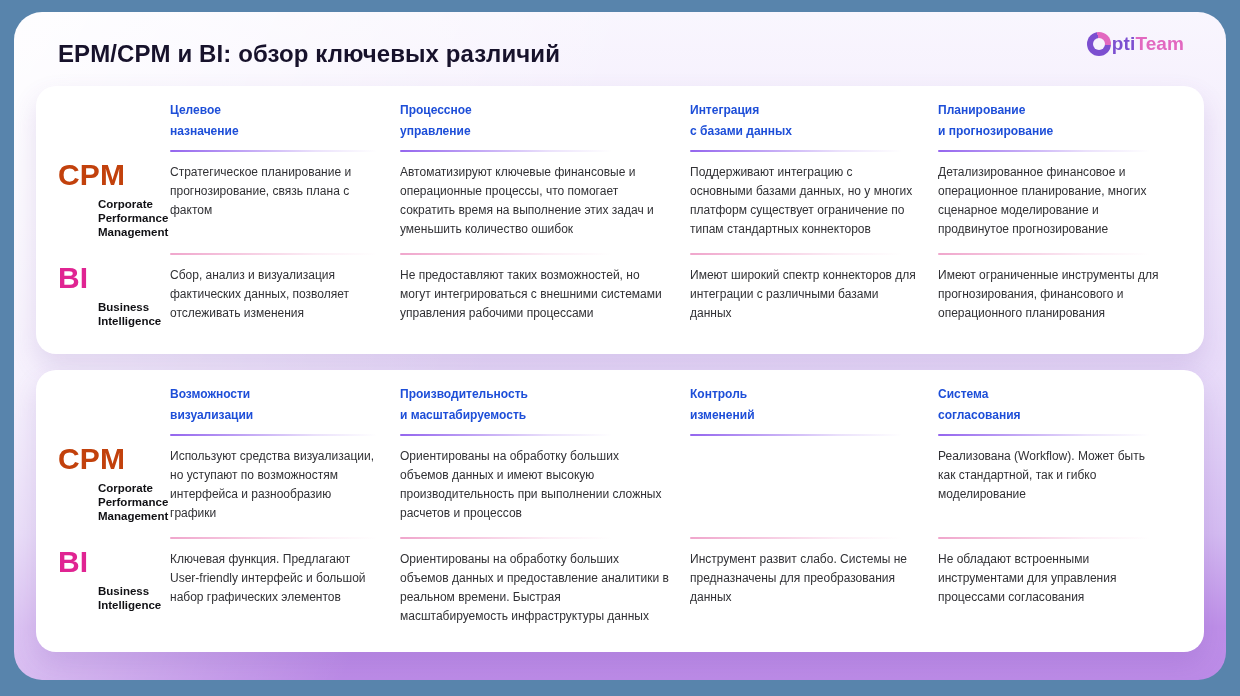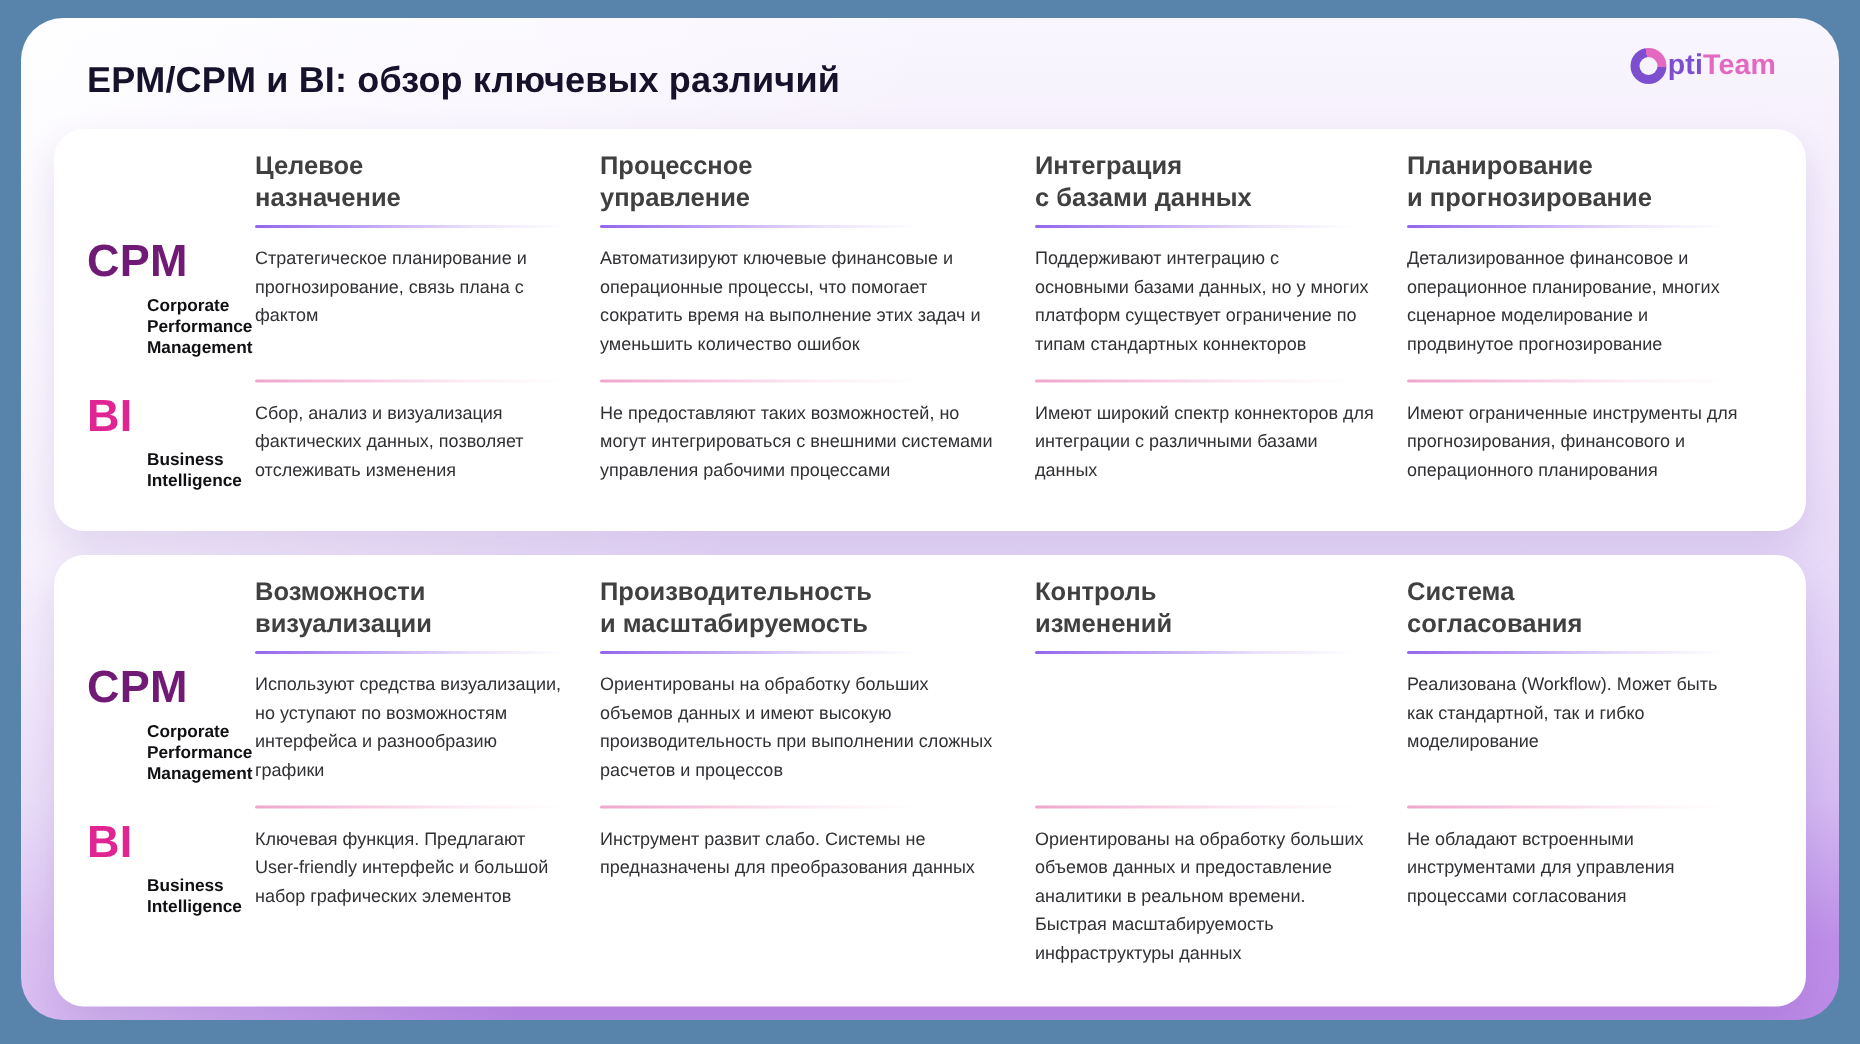--- a/index.html
+++ b/index.html
@@ -41,35 +41,35 @@
     box-shadow:0 12px 26px rgba(110,70,170,0.16);
     padding:14px 24px 20px 22px;
   }
   .grid {
     display:grid;
     grid-template-columns:112px 230px 290px 248px 1fr;
     grid-template-rows:auto auto auto;
   }
   .cell { min-width:0; }
   .head h2 {
-    margin:0 0 8px 0; font-size:17px; line-height:21px; font-weight:700;
-    color:#404040; white-space:pre-line;
+    margin:0 0 8px 0; font-size:12px; line-height:21px; font-weight:700;
+    color:#1d4ed8; white-space:pre-line;
   }
   .rule { height:2px; border-radius:2px; width:90%; max-width:212px; }
   .rule.purple { background:linear-gradient(90deg,#9465EE 0%, rgba(196,168,244,0.35) 70%, rgba(196,168,244,0) 100%); }
   .rule.pink   { background:linear-gradient(90deg,#F0A6CC 0%, rgba(247,205,228,0.35) 70%, rgba(247,205,228,0) 100%); }
   .body-cell p {
     margin:11px 0 0 0; padding-right:20px;
     font-size:12px; line-height:19px; color:#313135;
   }
   .cpm-row { padding-bottom:14px; }
   .bi-row  { padding-bottom:6px; }
   .rowlabel { padding-top:10px; }
   .abbr { font-size:30px; line-height:30px; font-weight:700; letter-spacing:0.2px; }
-  .abbr.cpm { color:#701a75; }
+  .abbr.cpm { color:#c2410c; }
   .abbr.bi  { color:#E02492; }
   .fullname {
     margin-top:7px; font-size:11.5px; line-height:14px; font-weight:700;
     color:#101014; max-width:100px;margin-left:40px;
   }
 </style>
 </head>
 <body>
 
 <div class="stage">
@@ -190,25 +190,25 @@
         <div class="cell rowlabel bi-row">
           <div class="abbr bi">BI</div>
           <div class="fullname">Business Intelligence</div>
         </div>
         <div class="cell body-cell bi-row">
             <div class="rule pink"></div>
             <p>Ключевая функция. Предлагают User-friendly интерфейс и большой набор графических элементов</p>
           </div>
         <div class="cell body-cell bi-row">
             <div class="rule pink"></div>
+            <p>Ориентированы на обработку больших объемов данных и предоставление аналитики в реальном времени. Быстрая масштабируемость инфраструктуры данных</p>
+          </div>
+        <div class="cell body-cell bi-row">
+            <div class="rule pink"></div>
             <p>Инструмент развит слабо. Системы не предназначены для преобразования данных</p>
-          </div>
-        <div class="cell body-cell bi-row">
-            <div class="rule pink"></div>
-            <p>Ориентированы на обработку больших объемов данных и предоставление аналитики в реальном времени. Быстрая масштабируемость инфраструктуры данных</p>
           </div>
         <div class="cell body-cell bi-row">
             <div class="rule pink"></div>
             <p>Не обладают встроенными инструментами для управления процессами согласования</p>
           </div>
       </div>
     </section>
 
   </div>
 </div>

